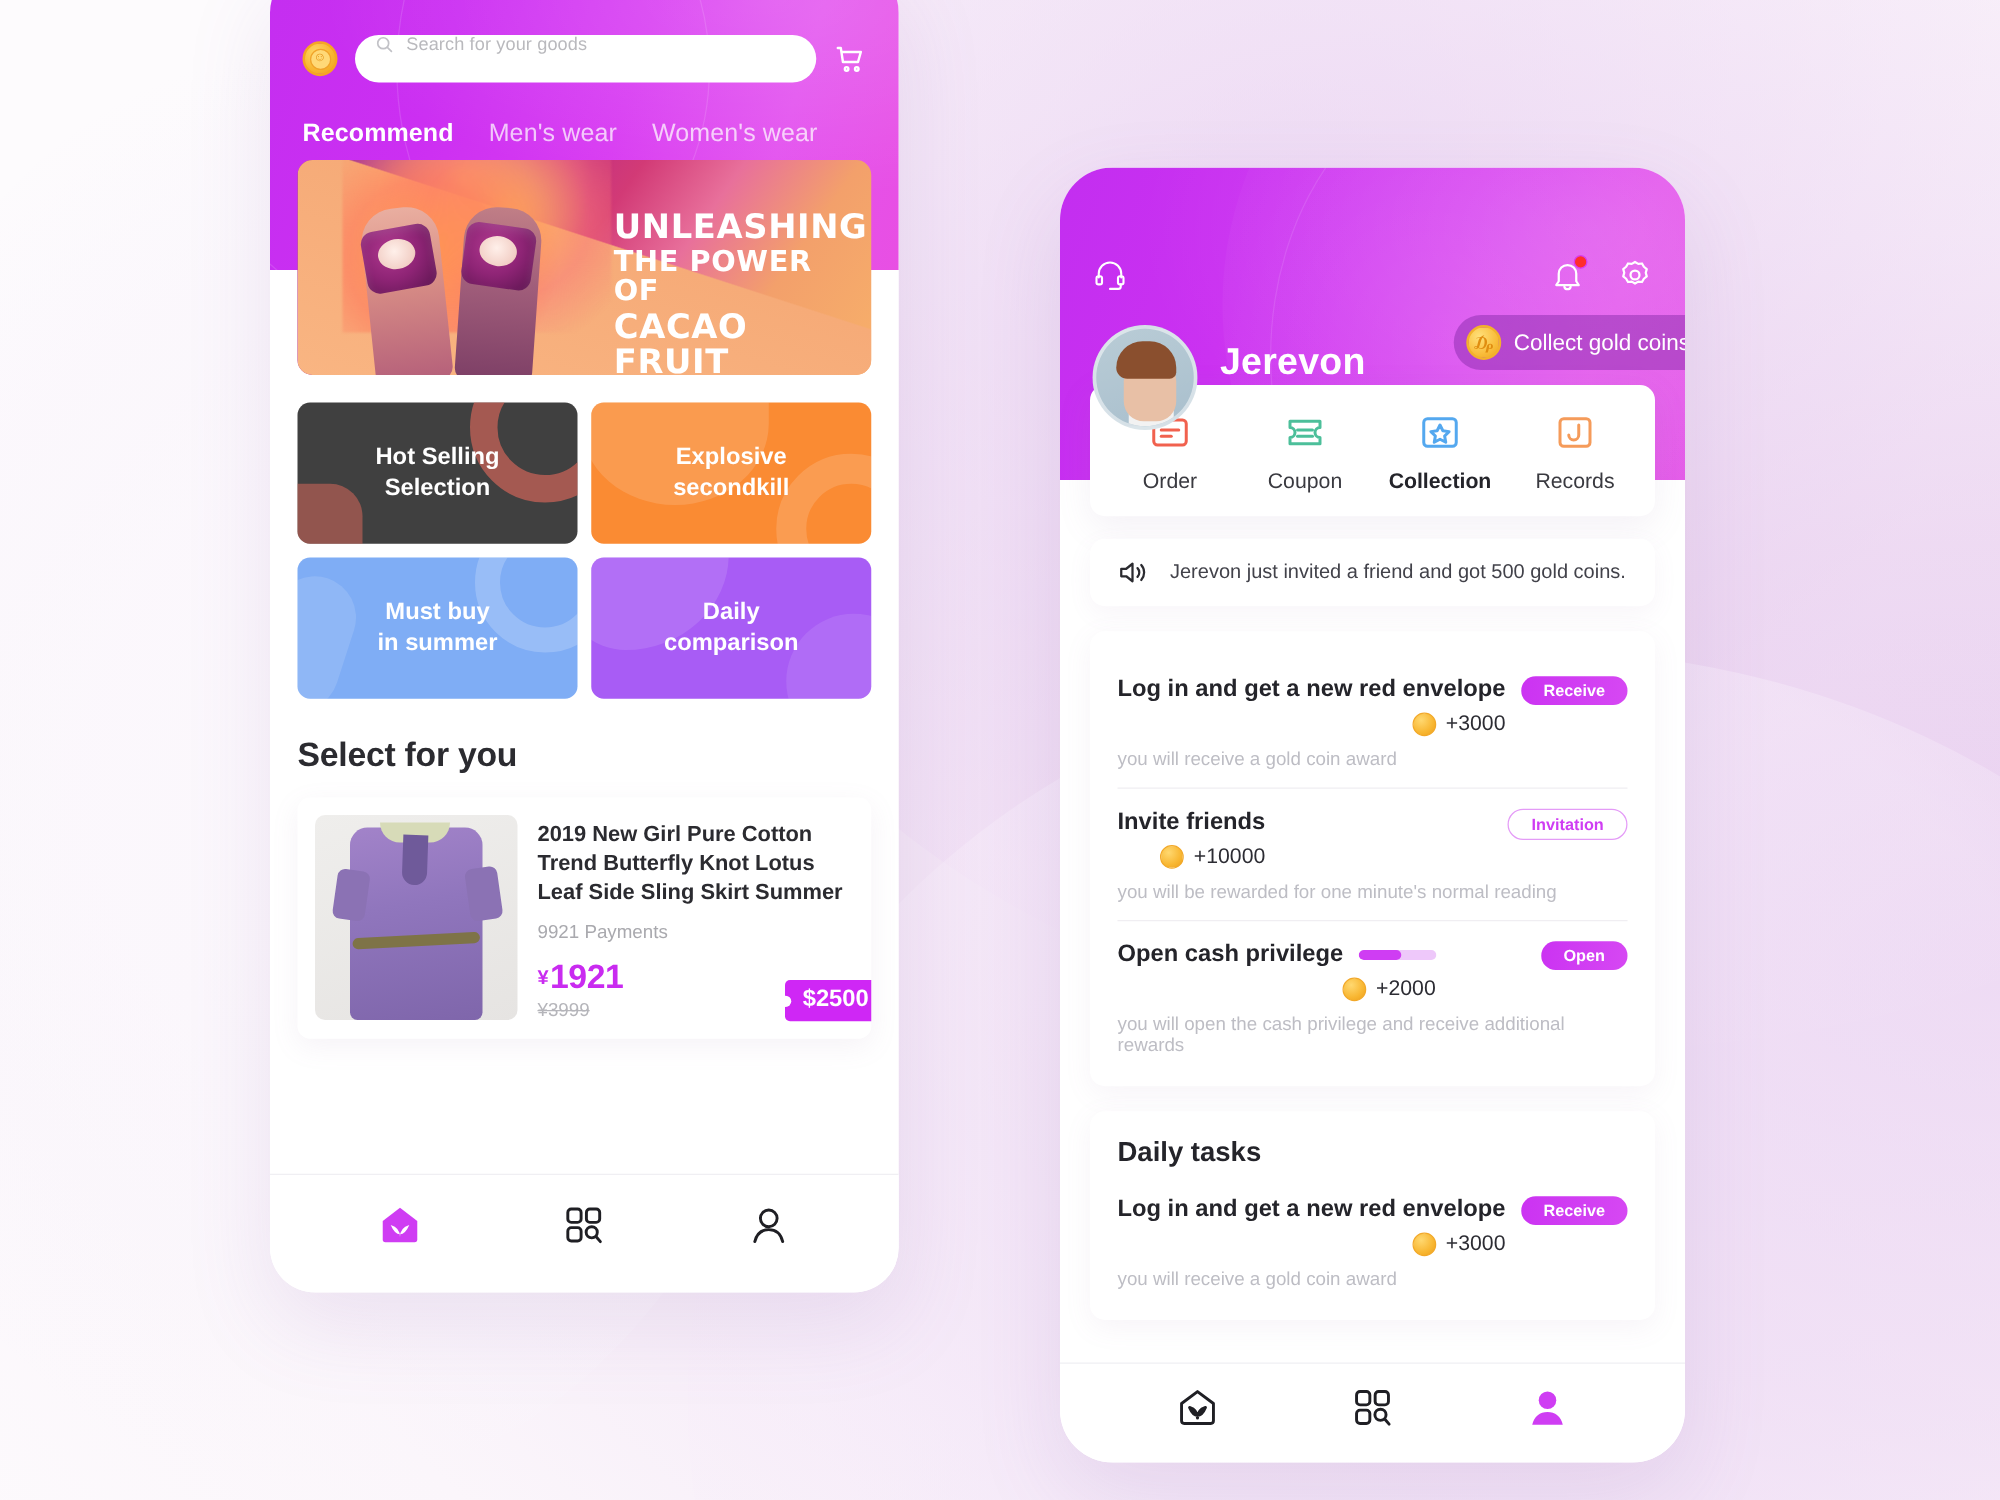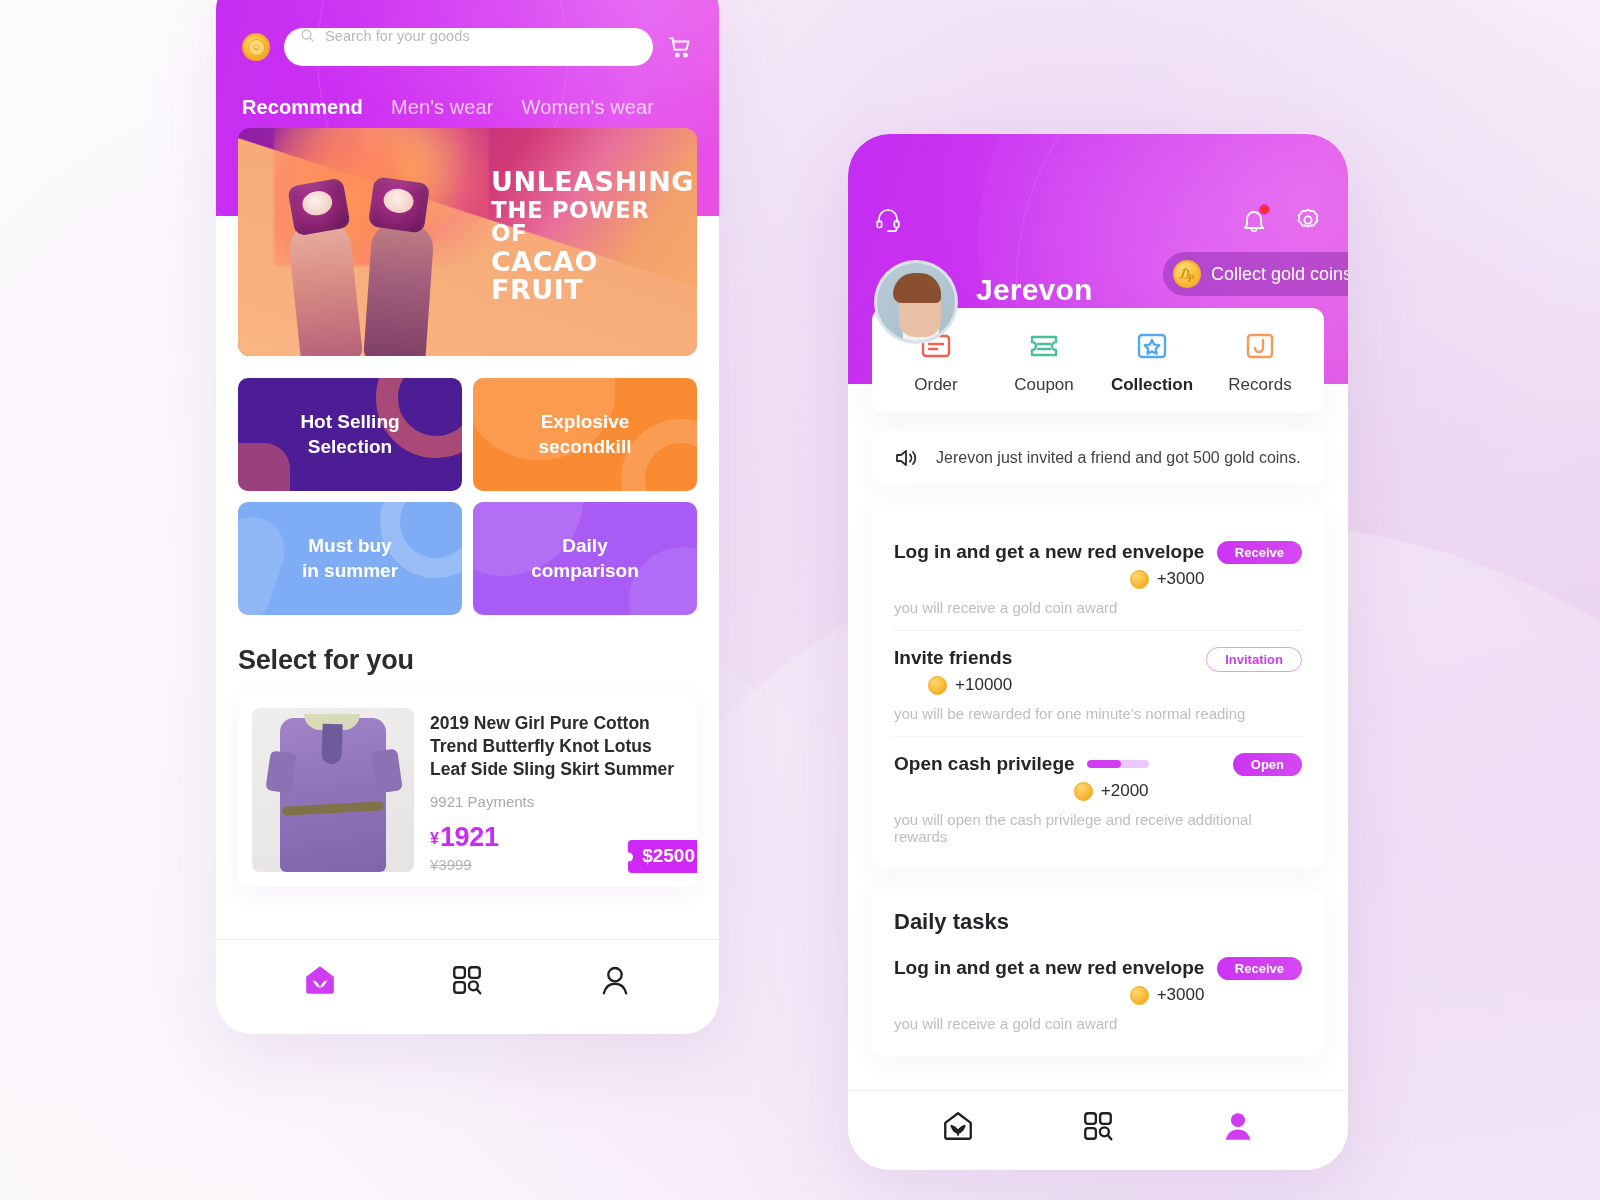--- a/index.html
+++ b/index.html
@@ -88,21 +88,21 @@
   .search-ph { font-size: 14.5px; color:#b9b9bd; letter-spacing:.1px; }
   .cart-ico { width:26px; height:26px; flex:0 0 26px; }
   .l-tabs { display:flex; gap:28px; padding-top: 30px; position:relative; z-index:2; }
   .l-tab { font-size: 20px; color: rgba(255,255,255,.72); white-space:nowrap; letter-spacing:.1px;}
   .l-tab.active { color:#fff; font-weight: bold; }
 
   .l-body { position:relative; margin-top:-88px; padding: 0 22px; }
 
   
   .banner {
-    height: 228px; border-radius: 12px; overflow:hidden; position:relative;
+    height: 172px; border-radius: 12px; overflow:hidden; position:relative;
     background: linear-gradient(125deg, #8a1fa8 0%, #b4268f 26%, #d23a76 48%, #e8709b 62%, #f3a06b 78%, #f7b06a 100%);
   }
   .banner .splat {
     position:absolute; left: 36px; top: -12px; width: 215px; height: 150px;
     background:
       radial-gradient(circle at 30% 60%, rgba(255,150,80,.95) 0%, rgba(255,120,90,.6) 35%, rgba(255,120,90,0) 62%),
       radial-gradient(circle at 62% 38%, rgba(255,180,90,.9) 0%, rgba(250,120,120,.5) 40%, rgba(250,120,120,0) 66%),
       radial-gradient(circle at 45% 18%, rgba(255,200,120,.85) 0%, rgba(255,150,110,0) 60%);
     filter: blur(1px);
   }
@@ -138,21 +138,21 @@
 
   
   .catgrid { display:grid; grid-template-columns: 1fr 1fr; gap: 11px; margin-top: 22px; }
   .cat {
     height: 113px; border-radius: 10px; position:relative; overflow:hidden;
     display:flex; align-items:center; justify-content:center;
     color:#fff; font-size: 19px; font-weight:bold; line-height:1.3; text-align:center;
   }
   .cat span { position:relative; z-index:3; }
   .cat .dec1, .cat .dec2 { position:absolute; border-radius:50%; }
-  .cat-1 { background:#4c1d95; }
+  .cat-1 { background:#404040; }
   .cat-1 .dec1 { right:-34px; top:-40px; width:120px;height:120px; background:rgba(255,255,255,.0); border:22px solid rgba(246,110,95,.55); }
   .cat-1 .dec2 { left:-30px; bottom:-34px; width:82px;height:82px; border-radius:26px; background:rgba(246,110,95,.45); }
   .cat-2 { background:#fa8b33; }
   .cat-2 .dec1 { left:-8px; top:-48px; width:150px;height:130px; background:rgba(255,255,255,.14); border-radius:0 0 60% 60%; }
   .cat-2 .dec2 { right:-44px; bottom:-48px; width:120px;height:120px; border:24px solid rgba(255,255,255,.15); background:transparent; }
   .cat-3 { background:#7fadf5; }
   .cat-3 .dec1 { right:-30px; top:-36px; width:112px;height:112px; border:20px solid rgba(255,255,255,.2); background:transparent;}
   .cat-3 .dec2 { left:-26px; top:14px; width:66px;height:110px; border-radius:34px; background:rgba(255,255,255,.13); transform:rotate(18deg);}
   .cat-4 { background:#a85cf5; }
   .cat-4 .dec1 { left:-20px; top:-46px; width:130px;height:120px; background:rgba(255,255,255,.12); border-radius:0 0 70% 40%; }

